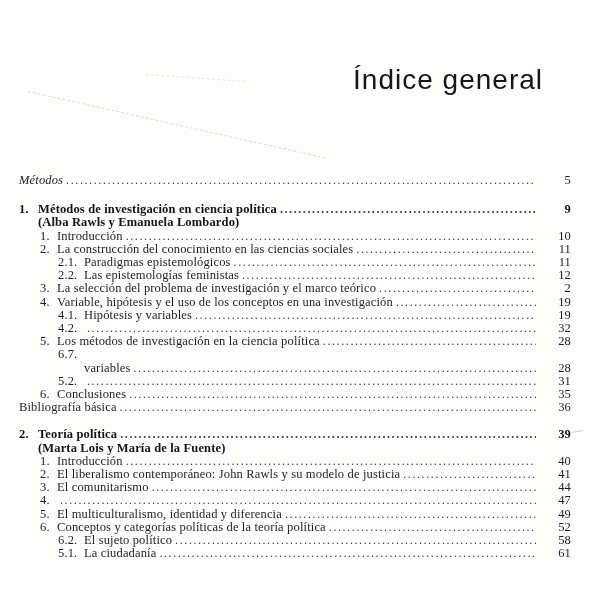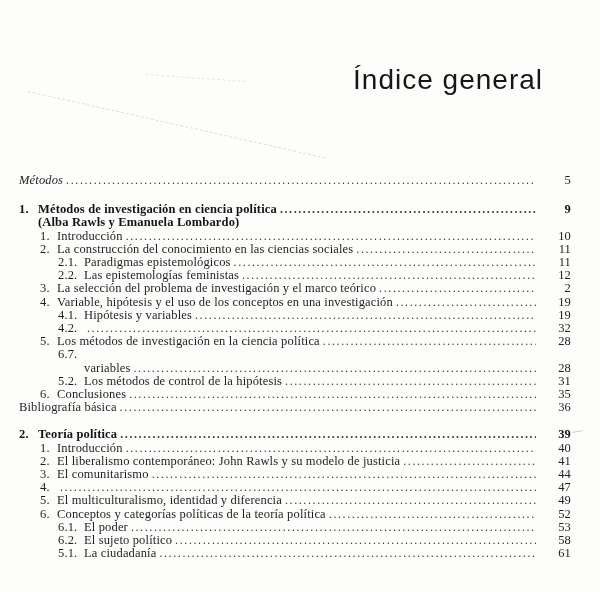--- a/index.html
+++ b/index.html
@@ -152,21 +152,20 @@
 
   </div>
       <div class="row lvl2">
     <span class="num"></span>
     <span class="text">variables</span>
     <span class="dots"></span>
     <span class="page-num">28</span>
   </div>
       <div class="row lvl2">
     <span class="num">5.2.</span>
-    <span class="text">Los métodos de control de la hipótesis</span>
     <span class="dots"></span>
     <span class="page-num">31</span>
   </div>
       <div class="row lvl1">
     <span class="num">6.</span>
     <span class="text">Conclusiones</span>
     <span class="dots"></span>
     <span class="page-num">35</span>
   </div>
       <div class="row lvl0">
@@ -174,20 +173,25 @@
     <span class="text">Bibliografía básica</span>
     <span class="dots"></span>
     <span class="page-num">36</span>
   </div>
       <div class="row lvl0 bold gap-md">
     <span class="num">2.</span>
     <span class="text">Teoría política</span>
     <span class="dots"></span>
     <span class="page-num">39</span>
   </div>
+      <div class="row lvl0 bold">
+    <span class="num"></span>
+    <span class="text">(Marta Lois y María de la Fuente)</span>
+
+  </div>
       <div class="row lvl1">
     <span class="num">1.</span>
     <span class="text">Introducción</span>
     <span class="dots"></span>
     <span class="page-num">40</span>
   </div>
       <div class="row lvl1">
     <span class="num">2.</span>
     <span class="text">El liberalismo contemporáneo: John Rawls y su modelo de justicia</span>
     <span class="dots"></span>
@@ -210,26 +214,20 @@
     <span class="dots"></span>
     <span class="page-num">49</span>
   </div>
       <div class="row lvl1">
     <span class="num">6.</span>
     <span class="text">Conceptos y categorías políticas de la teoría política</span>
     <span class="dots"></span>
     <span class="page-num">52</span>
   </div>
       <div class="row lvl2">
-    <span class="num">6.1.</span>
-    <span class="text">El poder</span>
-    <span class="dots"></span>
-    <span class="page-num">53</span>
-  </div>
-      <div class="row lvl2">
     <span class="num">6.2.</span>
     <span class="text">El sujeto político</span>
     <span class="dots"></span>
     <span class="page-num">58</span>
   </div>
       <div class="row lvl2">
     <span class="num">5.1.</span>
     <span class="text">La ciudadanía</span>
     <span class="dots"></span>
     <span class="page-num">61</span>

